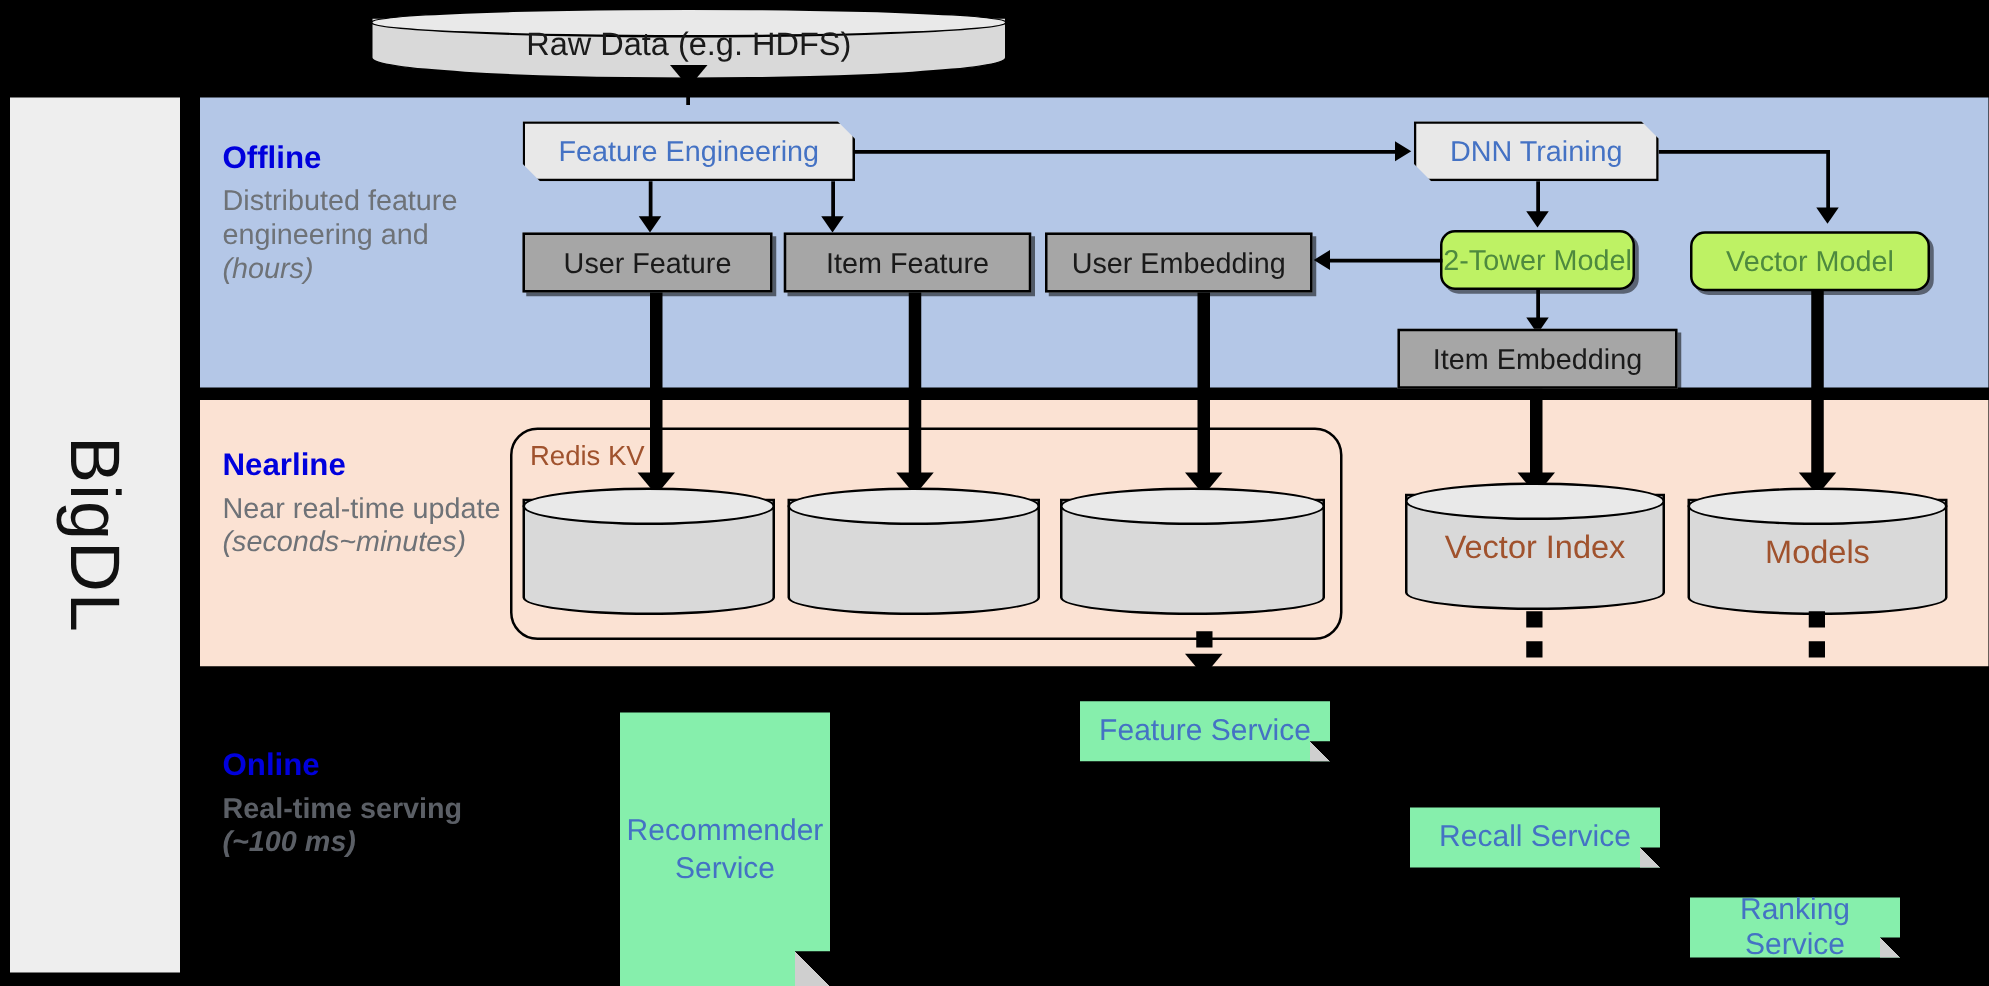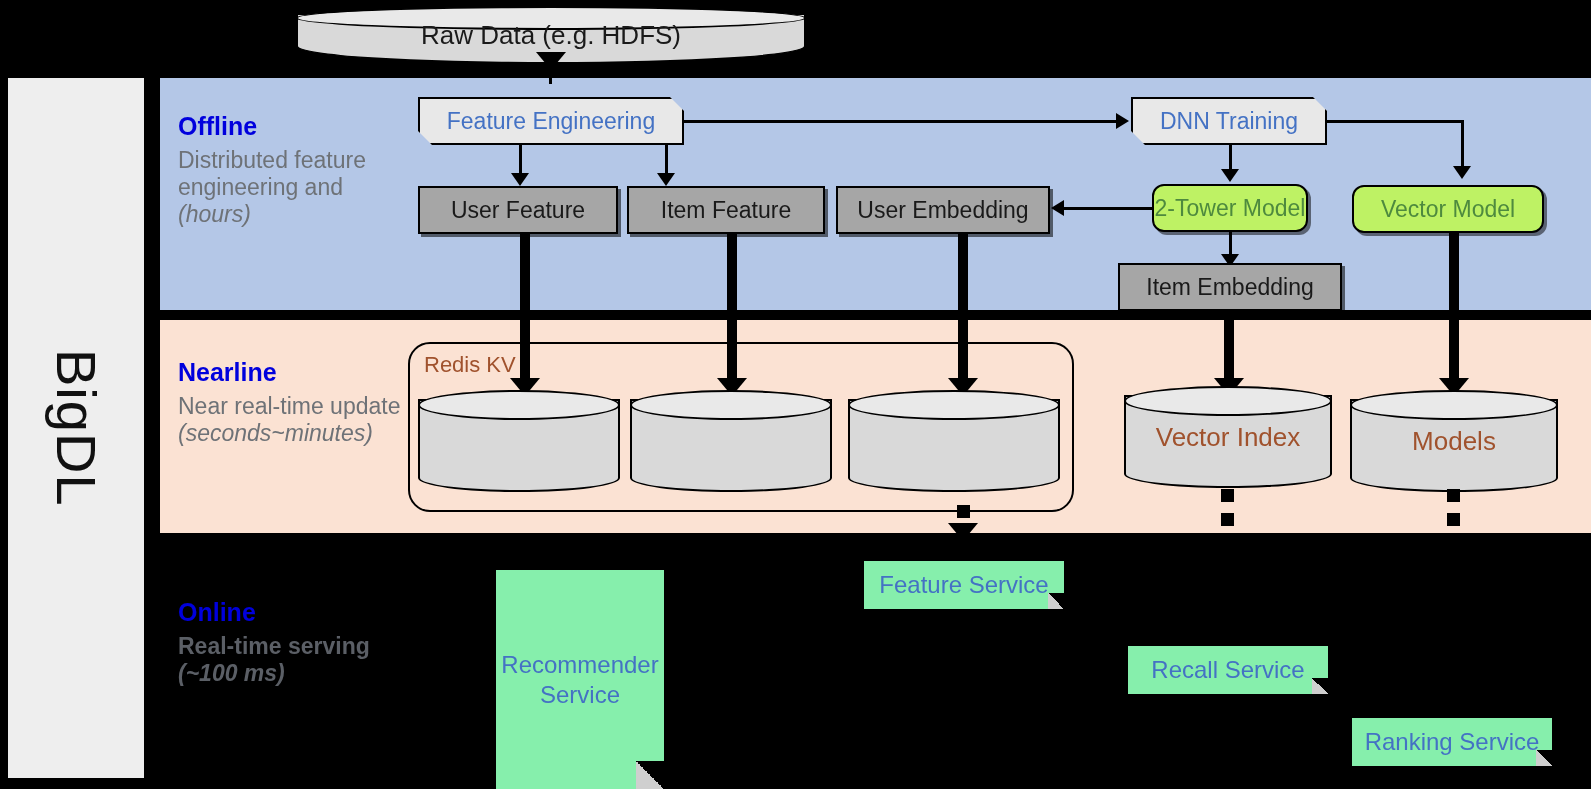--- a/index.html
+++ b/index.html
@@ -113,21 +113,21 @@
     box-sizing:border-box;
   }
   .svc::after{
     content:"";position:absolute;right:0;bottom:0;width:16px;height:16px;
     background:linear-gradient(225deg,#000 0 50%,#cfcfcf 50% 100%);
   }
   #svc-recommender{left:468px;top:570px;width:168px;height:219px;padding:0 12px;line-height:1.25;margin-left:28px;}
   #svc-recommender::after{width:28px;height:28px;}
   #svc-feature{left:864px;top:561px;width:200px;height:48px;}
   #svc-recall{left:1128px;top:646px;width:200px;height:48px;}
-  #svc-ranking{left:1352px;top:718px;width:200px;height:48px;}
+  #svc-ranking{left:1352px;top:718px;width:168px;height:48px;}
 </style>
 </head>
 <body>
 
 <div id="stage">
 
   <div class="band" id="band-offline"></div>
   <div class="band" id="band-nearline"></div>
   <div class="band" id="band-online"></div>
 

